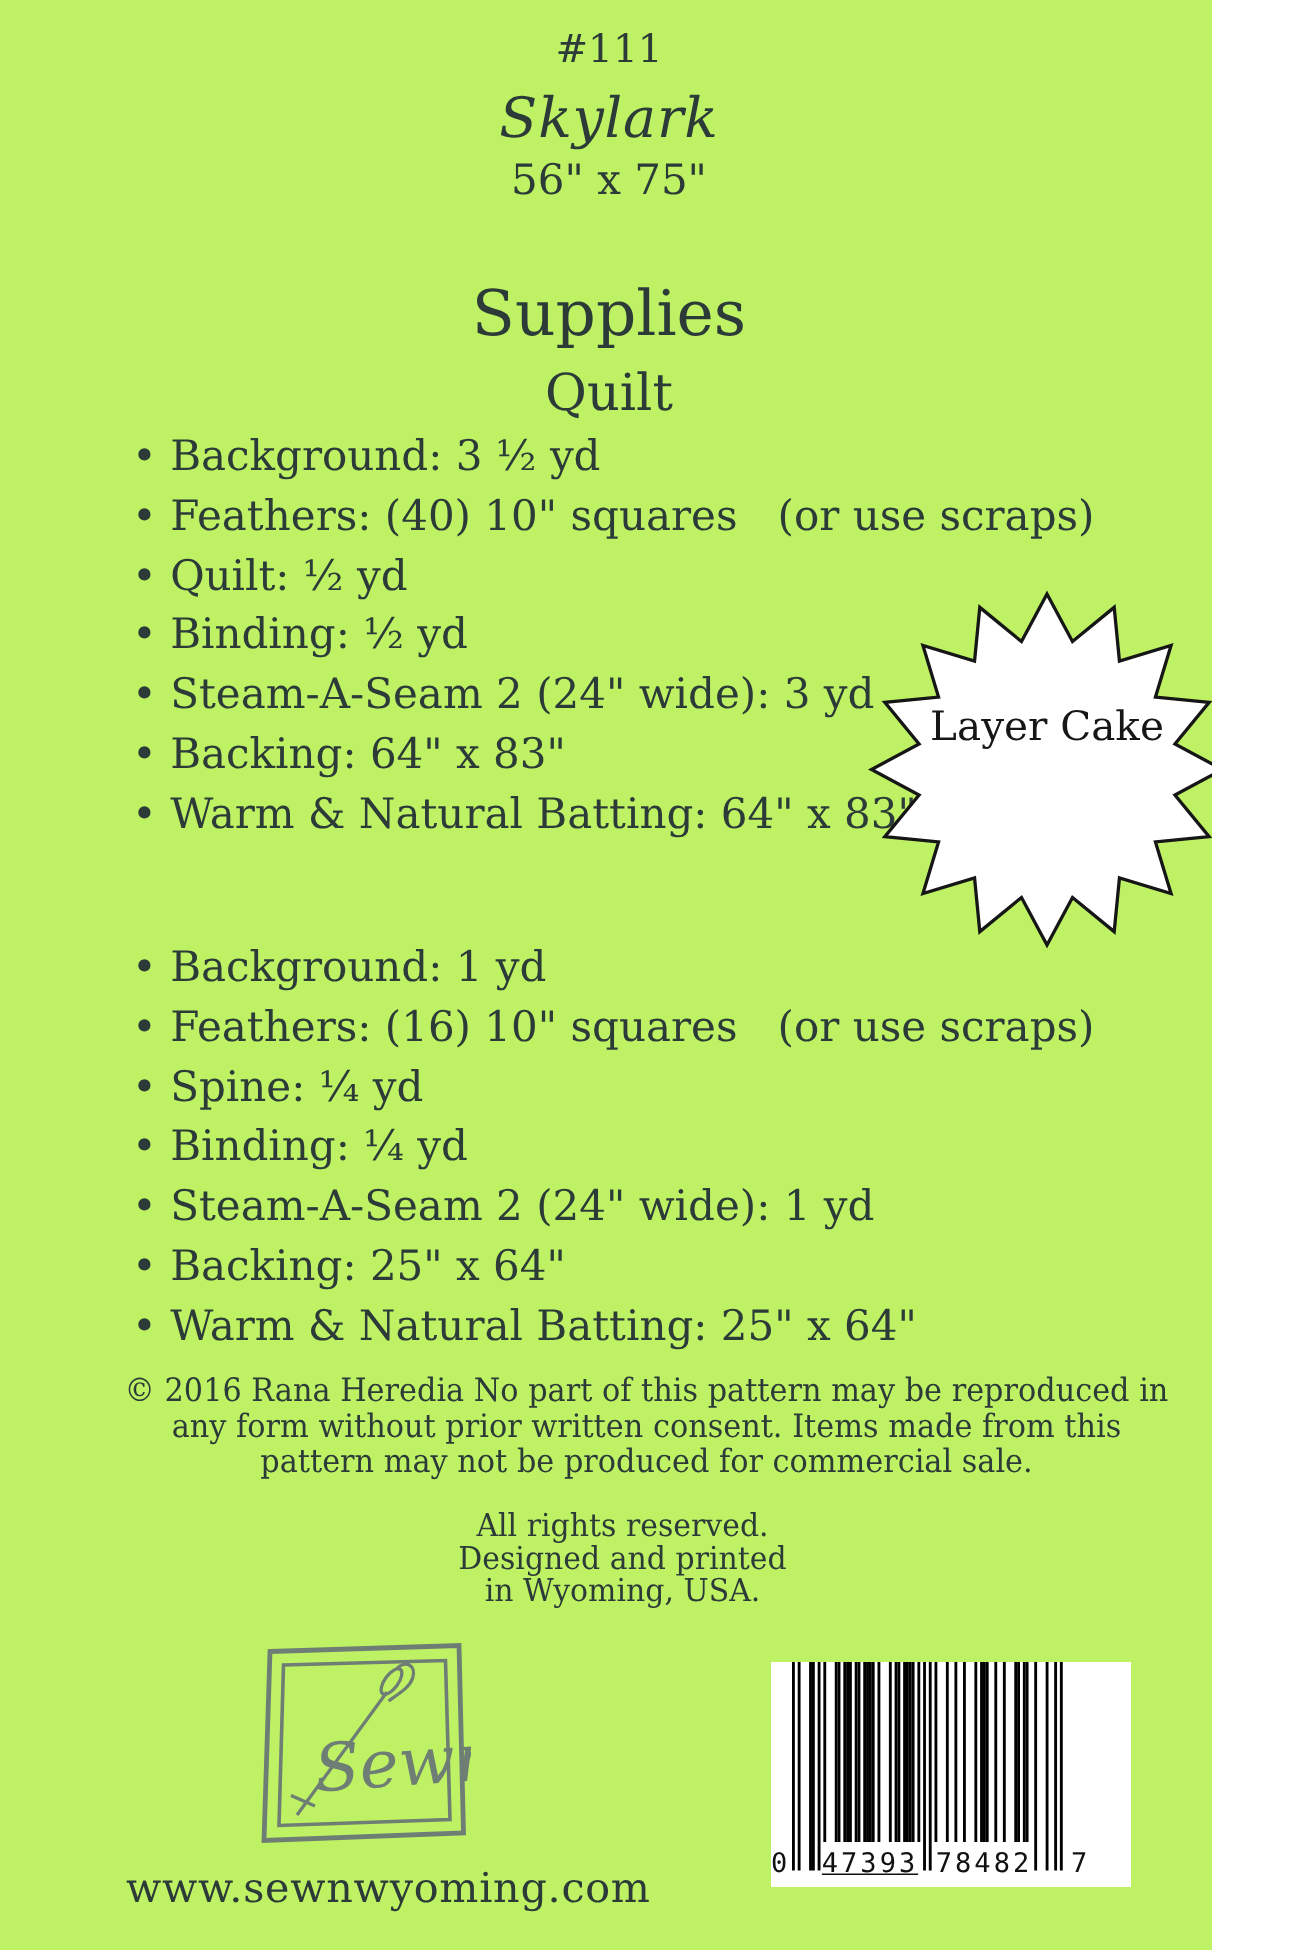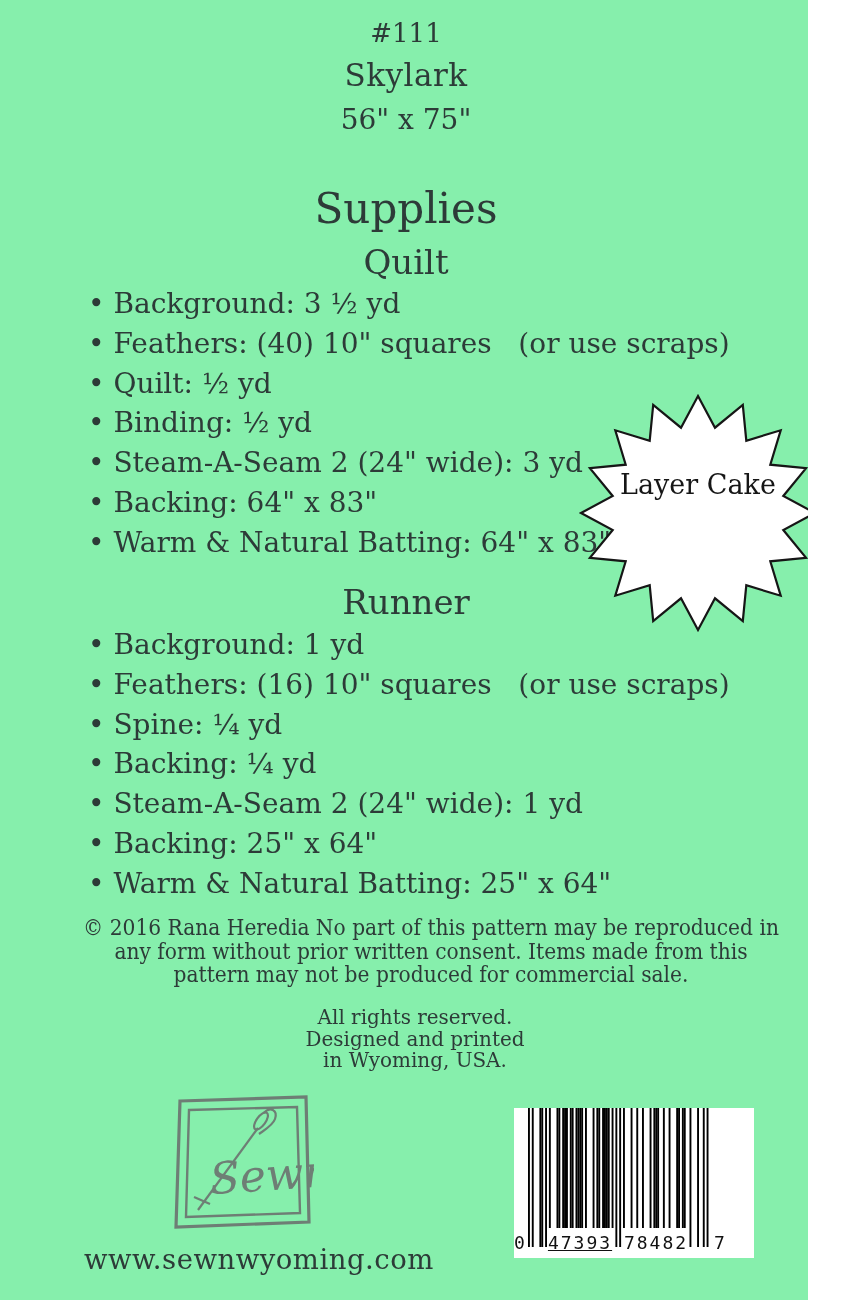--- a/index.html
+++ b/index.html
@@ -4,29 +4,29 @@
 <style>
   :root{
     --text:#2d3b38;
     --logo:#6e7e75;
     --badge-line:#161616;
     --barcode:#000000;
   }
   *{margin:0;padding:0;box-sizing:border-box;}
   html,body{background:#ffffff;}
   .page{
-    position:relative;width:808px;height:1300px;background:#86efac;
+    position:relative;width:808px;height:1300px;background:#bef264;
     font-family:"DejaVu Serif","Liberation Serif",serif;color:var(--text);
     overflow:hidden;
   }
   .abs{position:absolute;}
   .center-col{left:56px;width:700px;text-align:center;}
 
   .pattern-number{top:18px;font-size:26px;}
-  .title{top:57px;font-size:31px;letter-spacing:.5px;}
+  .title{top:57px;font-size:37px;letter-spacing:.5px;font-style:italic;}
   .size{top:103px;font-size:28px;}
 
   .supplies-heading{top:184px;font-size:42px;}
   .section-heading{font-size:34px;}
   .quilt-heading{top:242px;}
   .runner-heading{top:582px;}
 
   ul.supply-list{left:88px;list-style:none;width:650px;}
   .quilt-list{top:284px;}
   .runner-list{top:625px;}
@@ -89,26 +89,25 @@
     <li>Warm &amp; Natural Batting: 64" x 83"</li>
   </ul>
 
   <div class="abs badge">
     <svg width="240" height="240" viewBox="0 0 240 240">
       <polygon id="starburst-shape" fill="#ffffff" stroke="#161616" stroke-width="2.2" points="120.0,3.0 137.0,34.7 164.8,11.9 168.3,47.7 202.7,37.3 192.3,71.7 228.1,75.2 205.3,103.0 237.0,120.0 205.3,137.0 228.1,164.8 192.3,168.3 202.7,202.7 168.3,192.3 164.8,228.1 137.0,205.3 120.0,237.0 103.0,205.3 75.2,228.1 71.7,192.3 37.3,202.7 47.7,168.3 11.9,164.8 34.7,137.0 3.0,120.0 34.7,103.0 11.9,75.2 47.7,71.7 37.3,37.3 71.7,47.7 75.2,11.9 103.0,34.7"></polygon>
     </svg>
     <div class="badge-text badge-line1">Layer Cake</div>
   </div>
 
-  <div class="abs center-col section-heading runner-heading">Runner</div>
   <ul class="abs supply-list runner-list">
     <li>Background: 1 yd</li>
     <li>Feathers: (16) 10" squares   (or use scraps)</li>
     <li>Spine: ¼ yd</li>
-    <li>Backing: ¼ yd</li>
+    <li>Binding: ¼ yd</li>
     <li>Steam-A-Seam 2 (24" wide): 1 yd</li>
     <li>Backing: 25" x 64"</li>
     <li>Warm &amp; Natural Batting: 25" x 64"</li>
   </ul>
 
   <div class="abs copyright">
     <div>© 2016 Rana Heredia No part of this pattern may be reproduced in</div>
     <div>any form without prior written consent. Items made from this</div>
     <div>pattern may not be produced for commercial sale.</div>
   </div>

